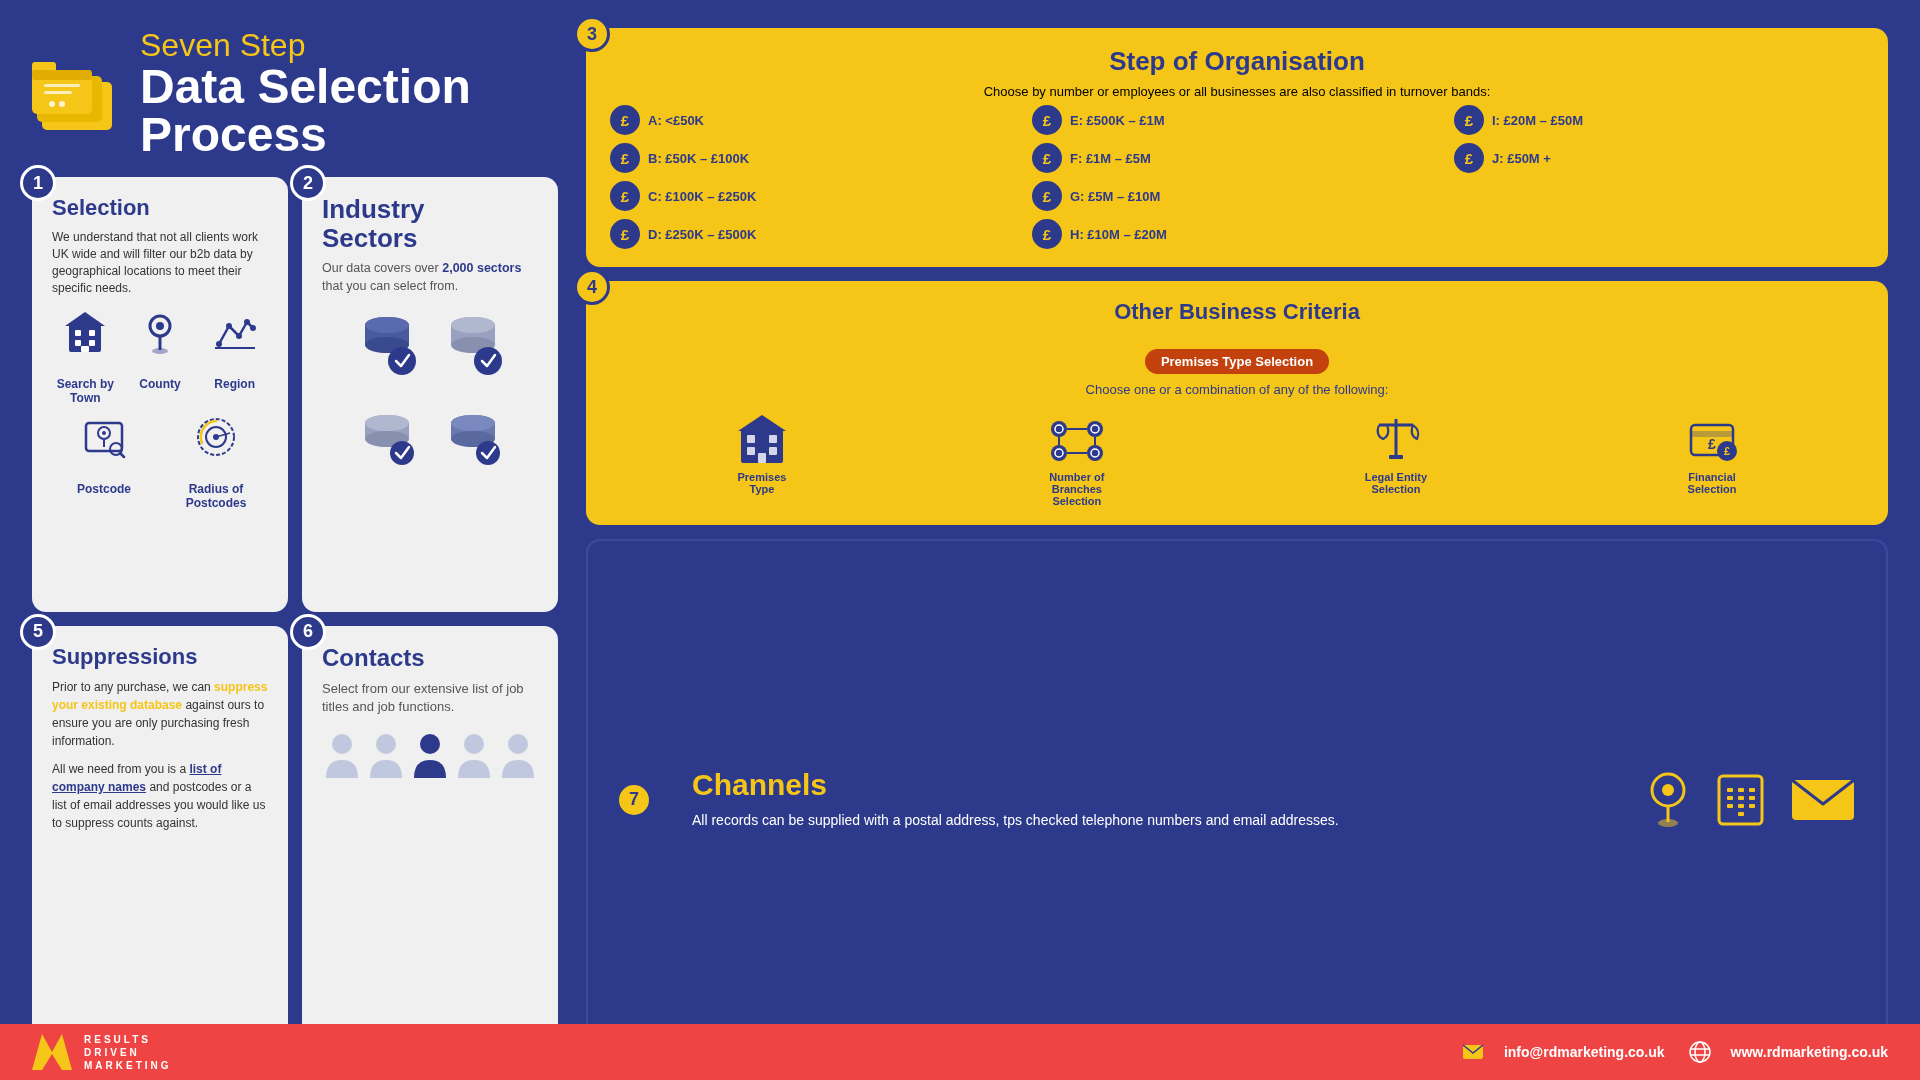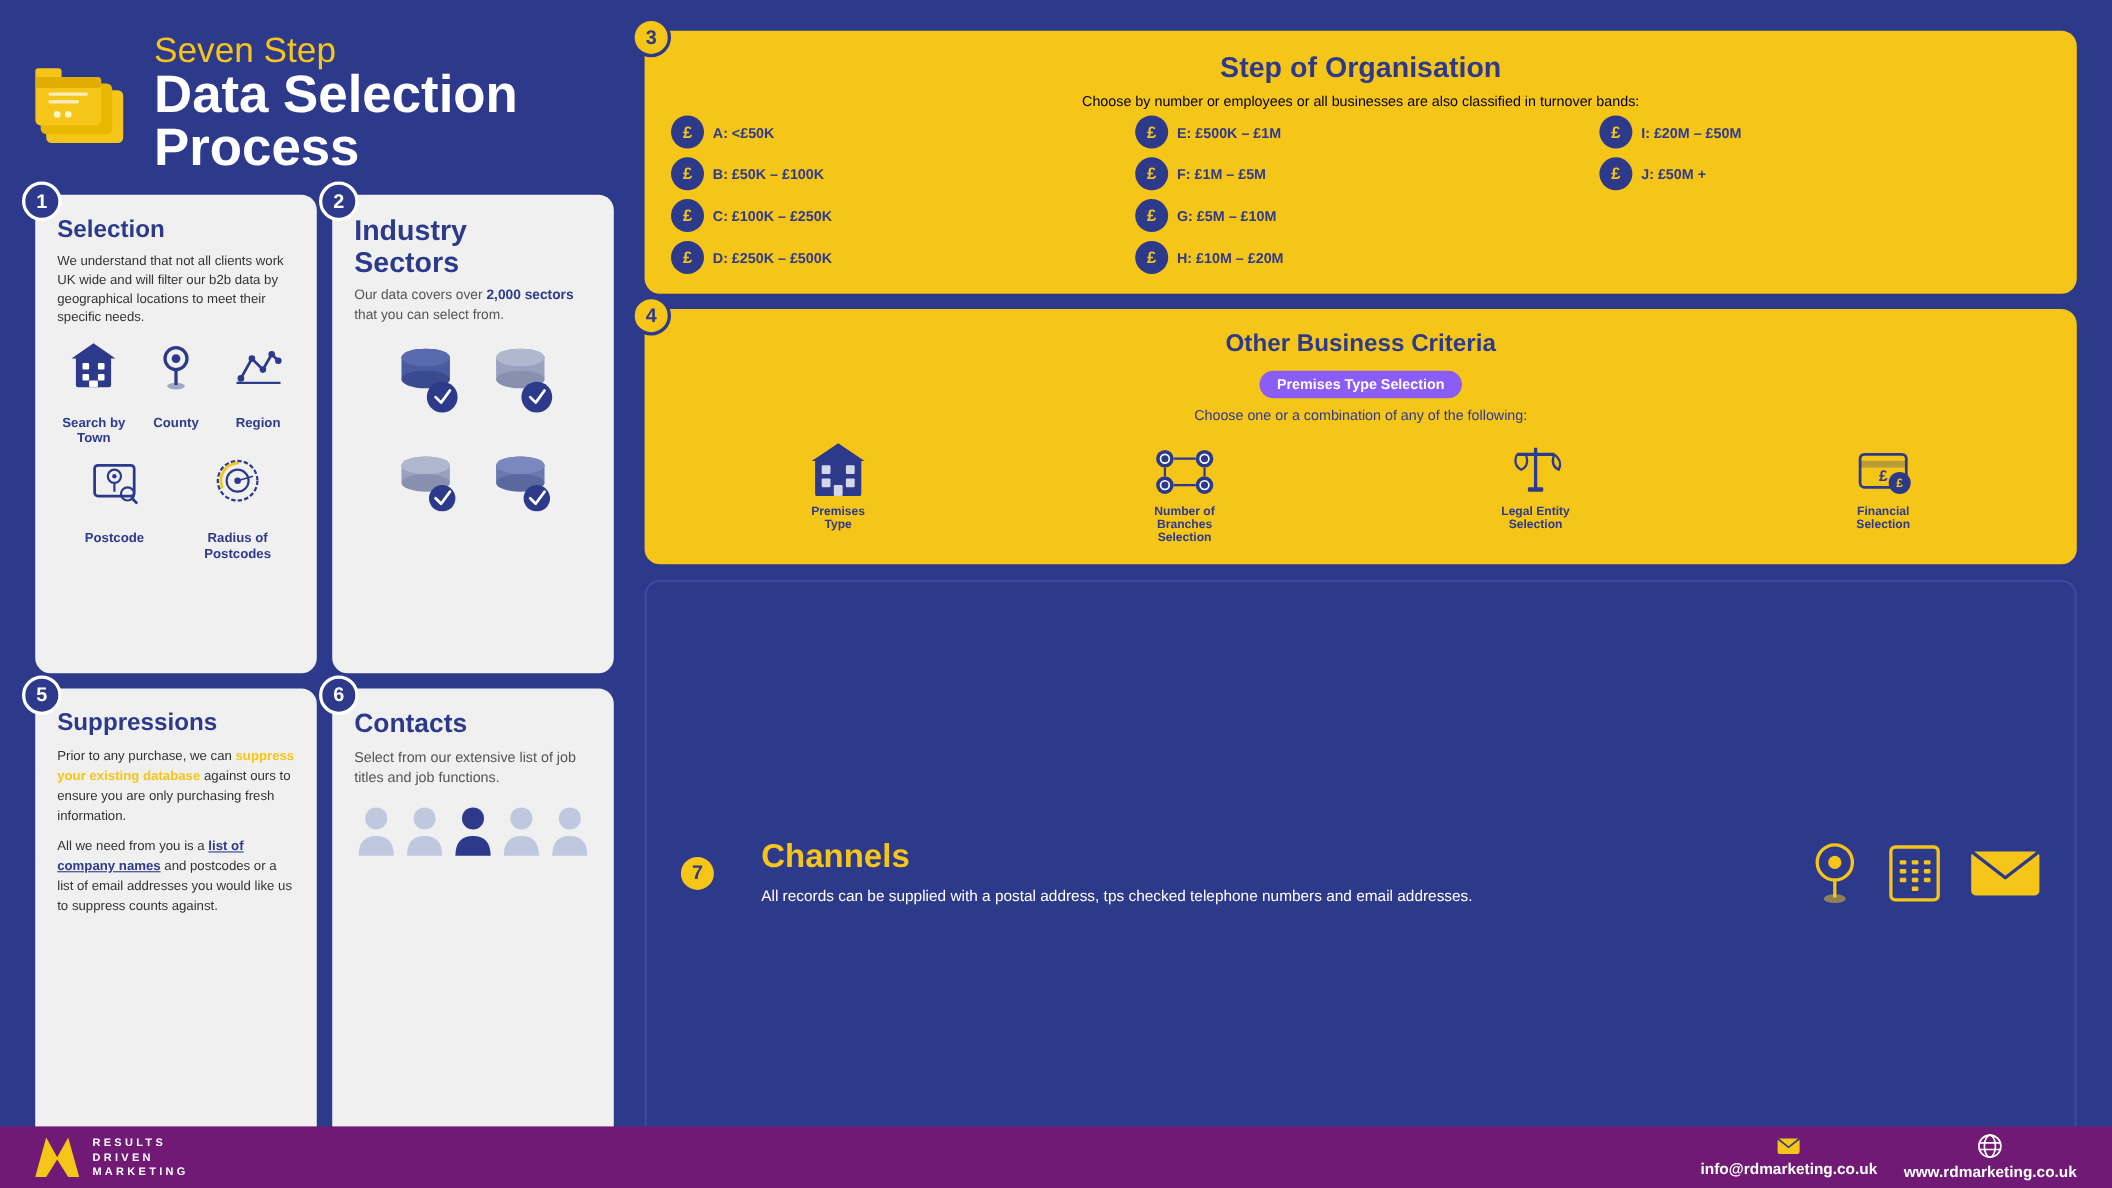--- a/index.html
+++ b/index.html
@@ -258,28 +258,28 @@
     
     .step4 h3 {
       color: #2d3a8c;
       font-size: 22px;
       font-weight: 900;
       text-align: center;
       margin-bottom: 8px;
     }
 
     .premises-badge {
-      background: #8b5cf6;
+      background: #c2410c;
       color: white;
       border-radius: 20px;
       padding: 5px 16px;
       font-size: 13px;
       font-weight: 700;
       display: inline-block;
-      margin: 4px auto 8px auto;
+      margin: 16px auto 8px auto;
     }
 
     .step4 .sub {
       color: #2d3a8c;
       font-size: 13px;
       text-align: center;
       margin-bottom: 14px;
     }
 
     .business-icons-row {
@@ -361,21 +361,21 @@
       flex-shrink: 0;
     }
 
     
     .footer {
       position: absolute;
       bottom: 0;
       left: 0;
       right: 0;
       height: 56px;
-      background: #701a75;
+      background: #ef4444;
       display: flex;
       align-items: center;
       justify-content: space-between;
       padding: 0 32px;
     }
 
     .footer-left {
       display: flex;
       align-items: center;
       gap: 12px;
@@ -396,25 +396,24 @@
 
     .footer-right {
       display: flex;
       align-items: center;
       gap: 24px;
     }
 
     .footer-contact {
       display: flex;
       align-items: center;
-      gap: 4px;
+      gap: 20px;
       color: white;
       font-size: 14px;
       font-weight: 600;
-      flex-direction: column;
     }
 
     .step4-center {
       display: flex;
       flex-direction: column;
       align-items: center;
     }
   </style>
 </head>
 <body>

